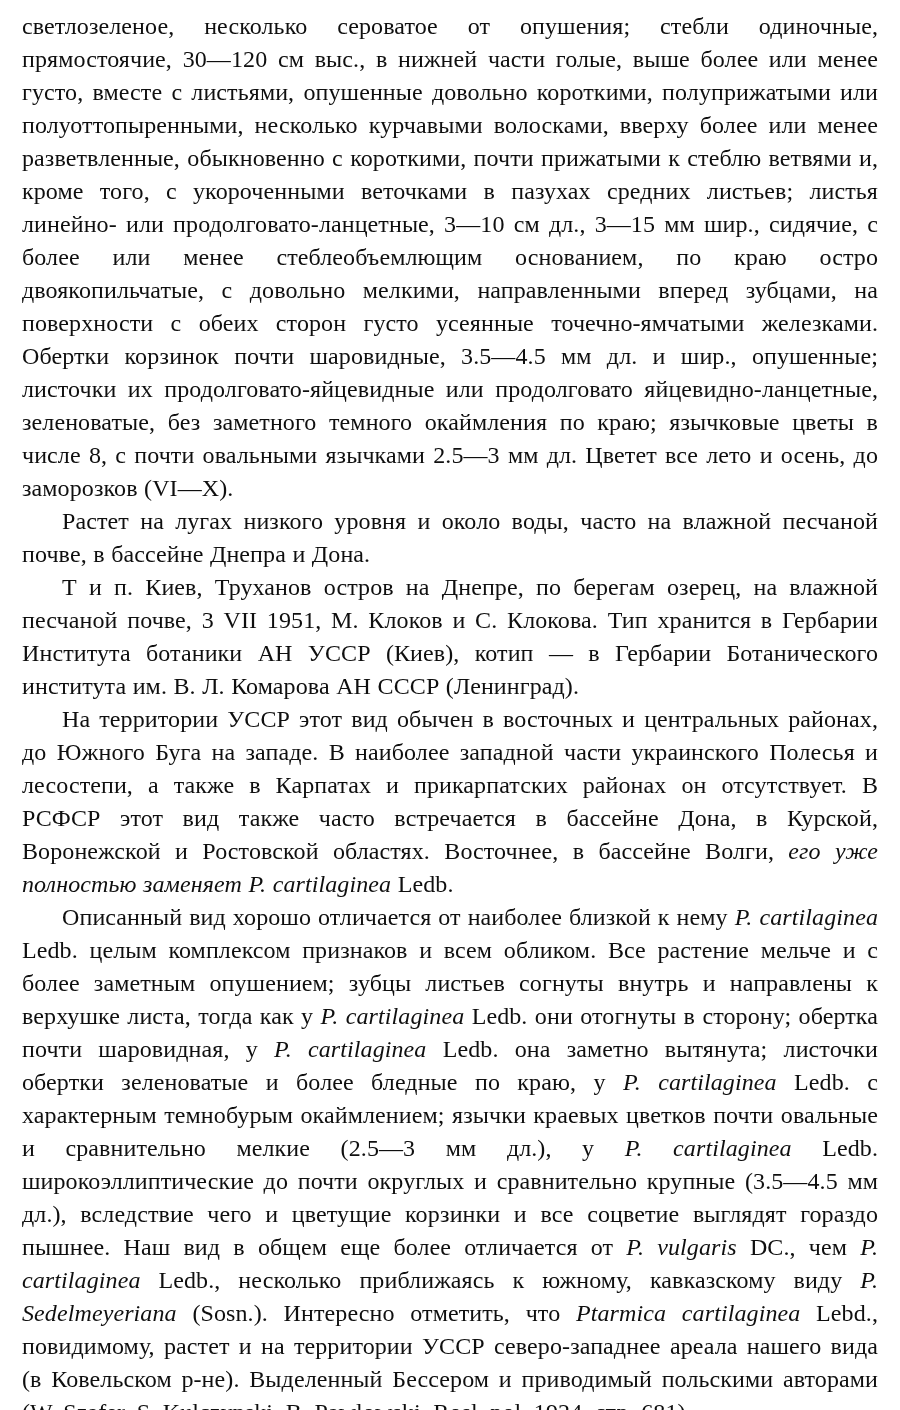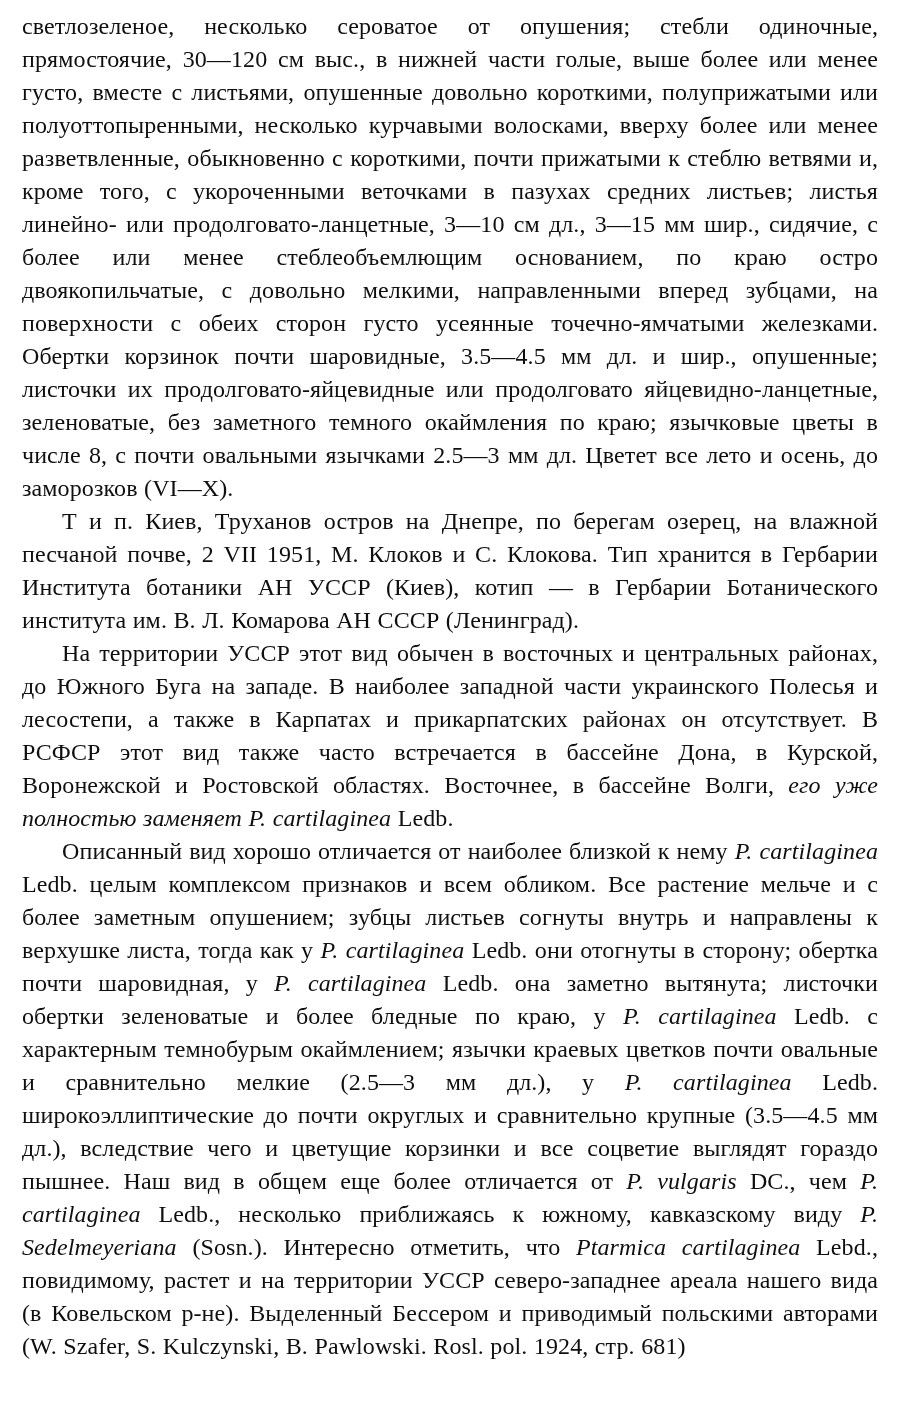--- a/index.html
+++ b/index.html
@@ -43,20 +43,21 @@
     filter: contrast(1.02);
   }
 </style>
 </head>
 <body>
 
 <div class="page">
 
   <p class="para">светлозеленое, несколько сероватое от опушения; стебли одиночные, прямостоячие, 30—120 см выс., в нижней части голые, выше более или менее густо, вместе с листьями, опушенные довольно короткими, полуприжатыми или полуоттопыренными, несколько курчавыми волосками, вверху более или менее разветвленные, обыкновенно с короткими, почти прижатыми к стеблю ветвями и, кроме того, с укороченными веточками в пазухах средних листьев; листья линейно- или продолговато-ланцетные, 3—10 см дл., 3—15 мм шир., сидячие, с более или менее стеблеобъемлющим основанием, по краю остро двоякопильчатые, с довольно мелкими, направленными вперед зубцами, на поверхности с обеих сторон густо усеянные точечно-ямчатыми железками. Обертки корзинок почти шаровидные, 3.5—4.5 мм дл. и шир., опушенные; листочки их продолговато-яйцевидные или продолговато яйцевидно-ланцетные, зеленоватые, без заметного темного окаймления по краю; язычковые цветы в числе 8, с почти овальными язычками 2.5—3 мм дл. Цветет все лето и осень, до заморозков (VI—X).</p>
 
+  <p class="para indent">Растет на лугах низкого уровня и около воды, часто на влажной песчаной почве, в бассейне Днепра и Дона.</p>
 
-  <p class="para indent">Т и п. Киев, Труханов остров на Днепре, по берегам озерец, на влажной песчаной почве, 2 VII 1951, М. Клоков и С. Клокова. Тип хранится в Гербарии Института ботаники АН УССР (Киев), котип — в Гербарии Ботанического института им. В. Л. Комарова АН СССР (Ленинград).</p>
+  <p class="para indent">Т и п. Киев, Труханов остров на Днепре, по берегам озерец, на влажной песчаной почве, 3 VII 1951, М. Клоков и С. Клокова. Тип хранится в Гербарии Института ботаники АН УССР (Киев), котип — в Гербарии Ботанического института им. В. Л. Комарова АН СССР (Ленинград).</p>
 
   <p class="para indent"><span>На территории УССР этот вид обычен в восточных и центральных районах, до Южного Буга на западе. В наиболее западной части украинского Полесья и лесостепи, а также в Карпатах и прикарпатских районах он отсутствует. В РСФСР этот вид также часто встречается в бассейне Дона, в Курской, Воронежской и Ростовской областях. Восточнее, в бассейне Волги, </span><i>его уже полностью заменяет </i><i>P. cartilaginea</i><span> Ledb.</span></p>
 
   <p class="para indent"><span>Описанный вид хорошо отличается от наиболее близкой к нему </span><i>P. cartilaginea</i><span> Ledb. целым комплексом признаков и всем обликом. Все растение мельче и с более заметным опушением; зубцы листьев согнуты внутрь и направлены к верхушке листа, тогда как у </span><i>P. cartilaginea</i><span> Ledb. они отогнуты в сторону; обертка почти шаровидная, у </span><i>P. cartilaginea</i><span> Ledb. она заметно вытянута; листочки обертки зеленоватые и более бледные по краю, у </span><i>P. cartilaginea</i><span> Ledb. с характерным темнобурым окаймлением; язычки краевых цветков почти овальные и сравнительно мелкие (2.5—3 мм дл.), у </span><i>P. cartilaginea</i><span> Ledb. широкоэллиптические до почти округлых и сравнительно крупные (3.5—4.5 мм дл.), вследствие чего и цветущие корзинки и все соцветие выглядят гораздо пышнее. Наш вид в общем еще более отличается от </span><i>P. vulgaris</i><span> DC., чем </span><i>P. cartilaginea</i><span> Ledb., несколько приближаясь к южному, кавказскому виду </span><i>P. Sedelmeyeriana</i><span> (Sosn.). Интересно отметить, что </span><i>Ptarmica cartilaginea</i><span> Lebd., повидимому, растет и на территории УССР северо-западнее ареала нашего вида (в Ковельском р-не). Выделенный Бессером и приводимый польскими авторами (W. Szafer, S. Kulczynski, B. Pawlowski. Rosl. pol. 1924, стр. 681)</span></p>
 
 </div>
 
 </body></html>

